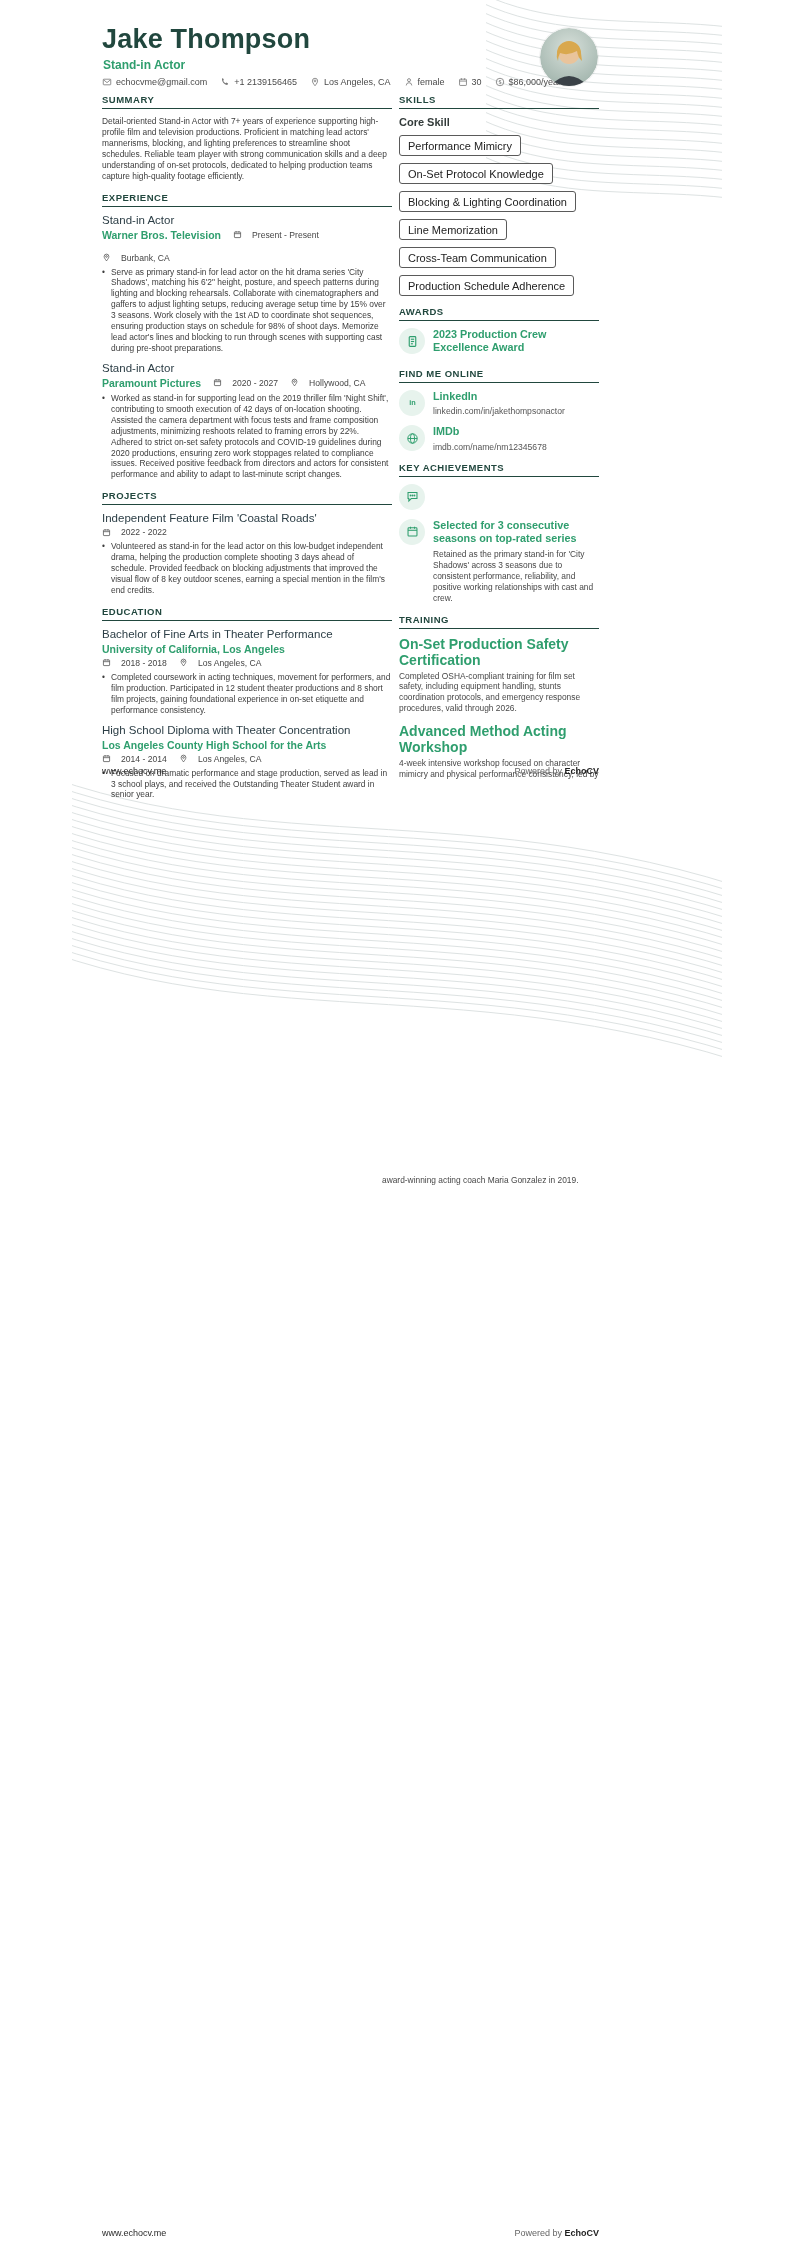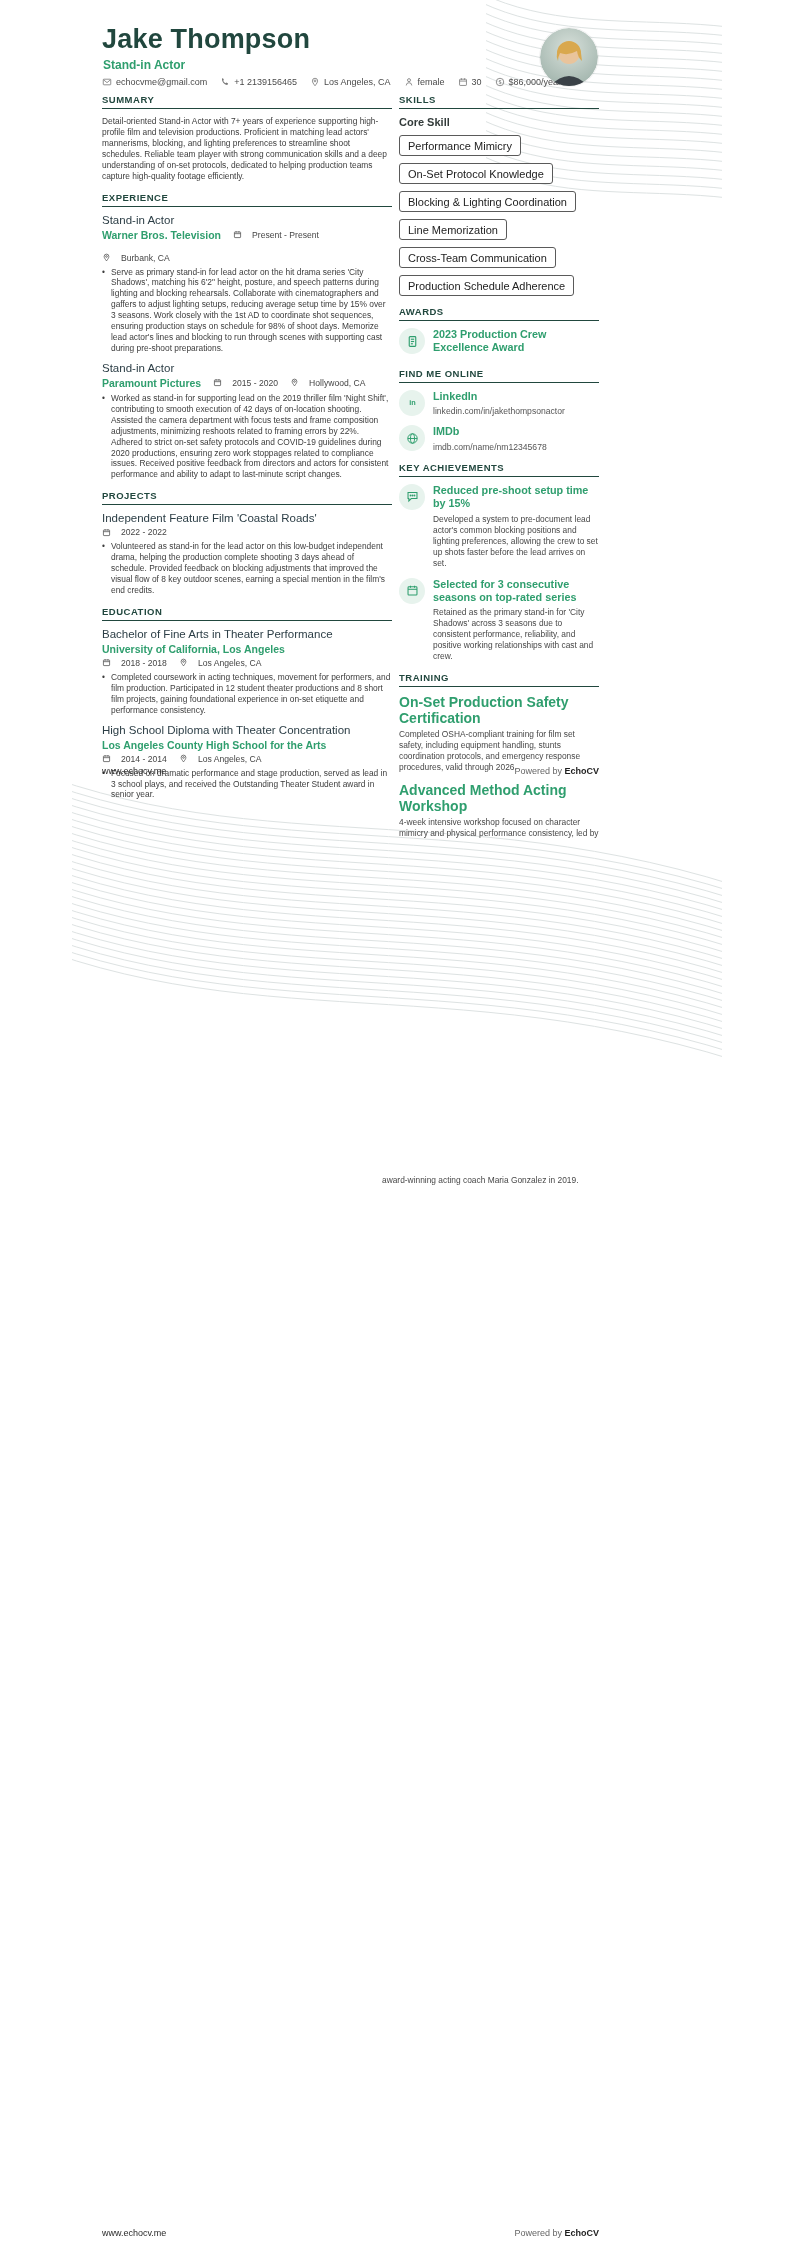--- a/index.html
+++ b/index.html
@@ -242,21 +242,21 @@
           <h3 class="item-title">Stand-in Actor</h3>
           <div class="company-row">
             <span class="org">Paramount Pictures</span>
             <span class="meta-item">
               <svg width="9" height="9" viewBox="0 0 16 16" fill="none" stroke="#555" stroke-width="1.4">
                   <rect x="2.5" y="3.5" width="11" height="10" rx="1"></rect>
                   <line x1="2.5" y1="6.5" x2="13.5" y2="6.5"></line>
                   <line x1="5.5" y1="2" x2="5.5" y2="4.5"></line>
                   <line x1="10.5" y1="2" x2="10.5" y2="4.5"></line>
                 </svg>
-              <span>2015 - 2020</span>
+              <span>2020 - 2027</span>
             </span>
             <span class="meta-item">
               <svg width="9" height="9" viewBox="0 0 16 16" fill="none" stroke="#555" stroke-width="1.4">
                   <path d="M8 14 C5.2 10.4 3.8 8.2 3.8 6.2 a4.2 4.2 0 1 1 8.4 0 C12.2 8.2 10.8 10.4 8 14 z"></path>
                   <circle cx="8" cy="6.2" r="1.5"></circle>
                 </svg>
               <span>Hollywood, CA</span>
             </span>
           </div>
           <ul class="bullets">
@@ -410,24 +410,20 @@
 
         <div class="icon-item">
           <span class="icirc">
             <svg width="13" height="13" viewBox="0 0 16 16" fill="none" stroke="#2f9e6e" stroke-width="1.3">
                 <path d="M2.5 3 h11 v7.5 h-7 l-3 3 v-3 h-1 z"></path>
                 <circle cx="5.6" cy="6.8" r="0.5" fill="#2f9e6e"></circle>
                 <circle cx="8" cy="6.8" r="0.5" fill="#2f9e6e"></circle>
                 <circle cx="10.4" cy="6.8" r="0.5" fill="#2f9e6e"></circle>
               </svg>
           </span>
-          <div class="icon-item-content">
-            <div class="green-title">Reduced pre-shoot setup time by 15%</div>
-            <div class="desc">Developed a system to pre-document lead actor's common blocking positions and lighting preferences, allowing the crew to set up shots faster before the lead arrives on set.</div>
-          </div>
         </div>
 
         <div class="icon-item">
           <span class="icirc">
             <svg width="13" height="13" viewBox="0 0 16 16" fill="none" stroke="#2f9e6e" stroke-width="1.3">
                 <rect x="2.5" y="3.5" width="11" height="10" rx="1"></rect>
                 <line x1="2.5" y1="6.5" x2="13.5" y2="6.5"></line>
                 <line x1="5.5" y1="2" x2="5.5" y2="4.5"></line>
                 <line x1="10.5" y1="2" x2="10.5" y2="4.5"></line>
               </svg>

